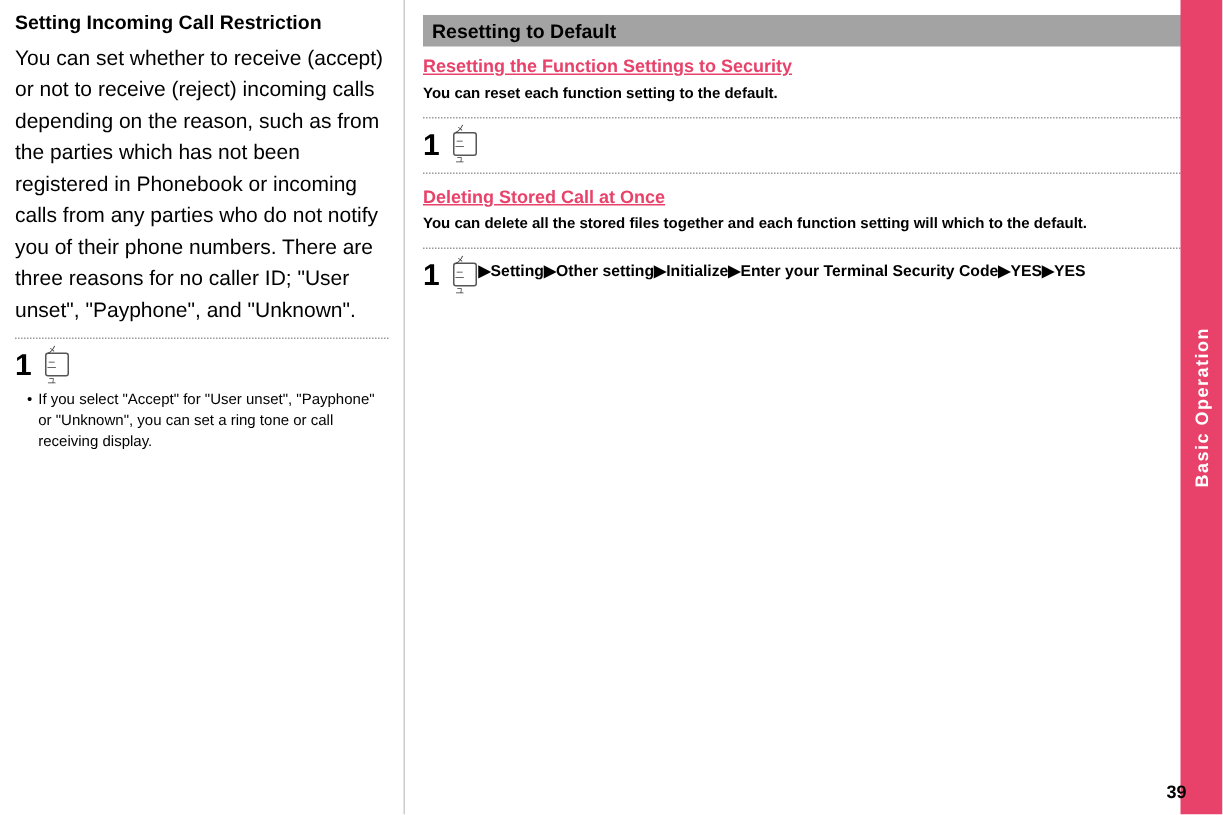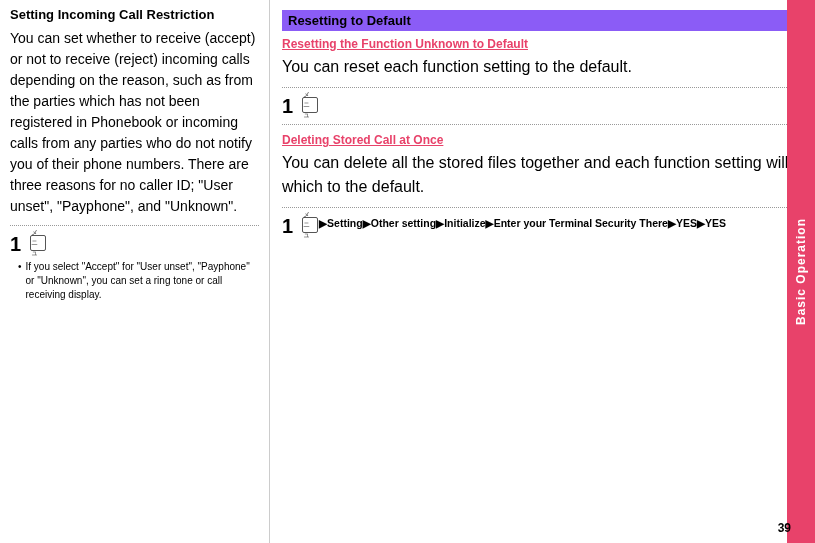--- a/index.html
+++ b/index.html
@@ -115,40 +115,41 @@
     .right-panel {
       flex: 1;
       padding: 10px 10px 10px 12px;
       position: relative;
     }
 
     .right-panel-title {
       font-size: 13px;
       font-weight: bold;
       color: #000;
-      background-color: #8b5cf6;
+      background-color: #a3a3a3;
       padding: 3px 6px;
       margin-bottom: 6px;
       display: block;
     }
 
     .subsection-title {
       font-size: 12px;
       font-weight: bold;
       color: #e8426a;
       text-decoration: underline;
       margin-bottom: 4px;
       display: block;
     }
 
     .subsection-body {
-      font-size: 16px;
+      font-size: 10px;
       color: #000;
       line-height: 1.5;
       margin-bottom: 6px;
+      font-weight: bold;
     }
 
     
     .sidebar-label {
       position: absolute;
       right: 0;
       top: 0;
       width: 28px;
       height: 100%;
       background-color: #e8426a;
@@ -198,42 +199,42 @@
       <div class="bullet-item">
         <span class="bullet-dot">•</span>
         <span>If you select "Accept" for "User unset", "Payphone" or "Unknown", you can set a ring tone or call receiving display.</span>
       </div>
     </div>
   </div>
 
   <div class="right-panel">
     <span class="right-panel-title">Resetting to Default</span>
 
-    <span class="subsection-title">Resetting the Function Unknown to Default</span>
+    <span class="subsection-title">Resetting the Function Settings to Security</span>
     <p class="subsection-body">You can reset each function setting to the default.</p>
 
     <hr class="dotted-divider">
 
     <div class="step-row">
       <span class="step-number">1</span>
       <span class="menu-icon">メニ<br>ュ</span>
     </div>
 
     <hr class="dotted-divider">
 
     <span class="subsection-title">Deleting Stored Call at Once</span>
     <p class="subsection-body">You can delete all the stored files together and each function setting will which to the default.</p>
 
     <hr class="dotted-divider">
 
     <div class="step-row">
       <span class="step-number">1</span>
       <span class="menu-icon">メニ<br>ュ</span>
       <span class="step-content">
-        ▶Setting▶Other setting▶Initialize▶Enter your Terminal Security There▶YES▶YES
+        ▶Setting▶Other setting▶Initialize▶Enter your Terminal Security Code▶YES▶YES
       </span>
     </div>
 
     <div class="sidebar-label">
       <span class="sidebar-label-text">Basic Operation</span>
     </div>
 
     <span class="page-number">39</span>
   </div>
 

